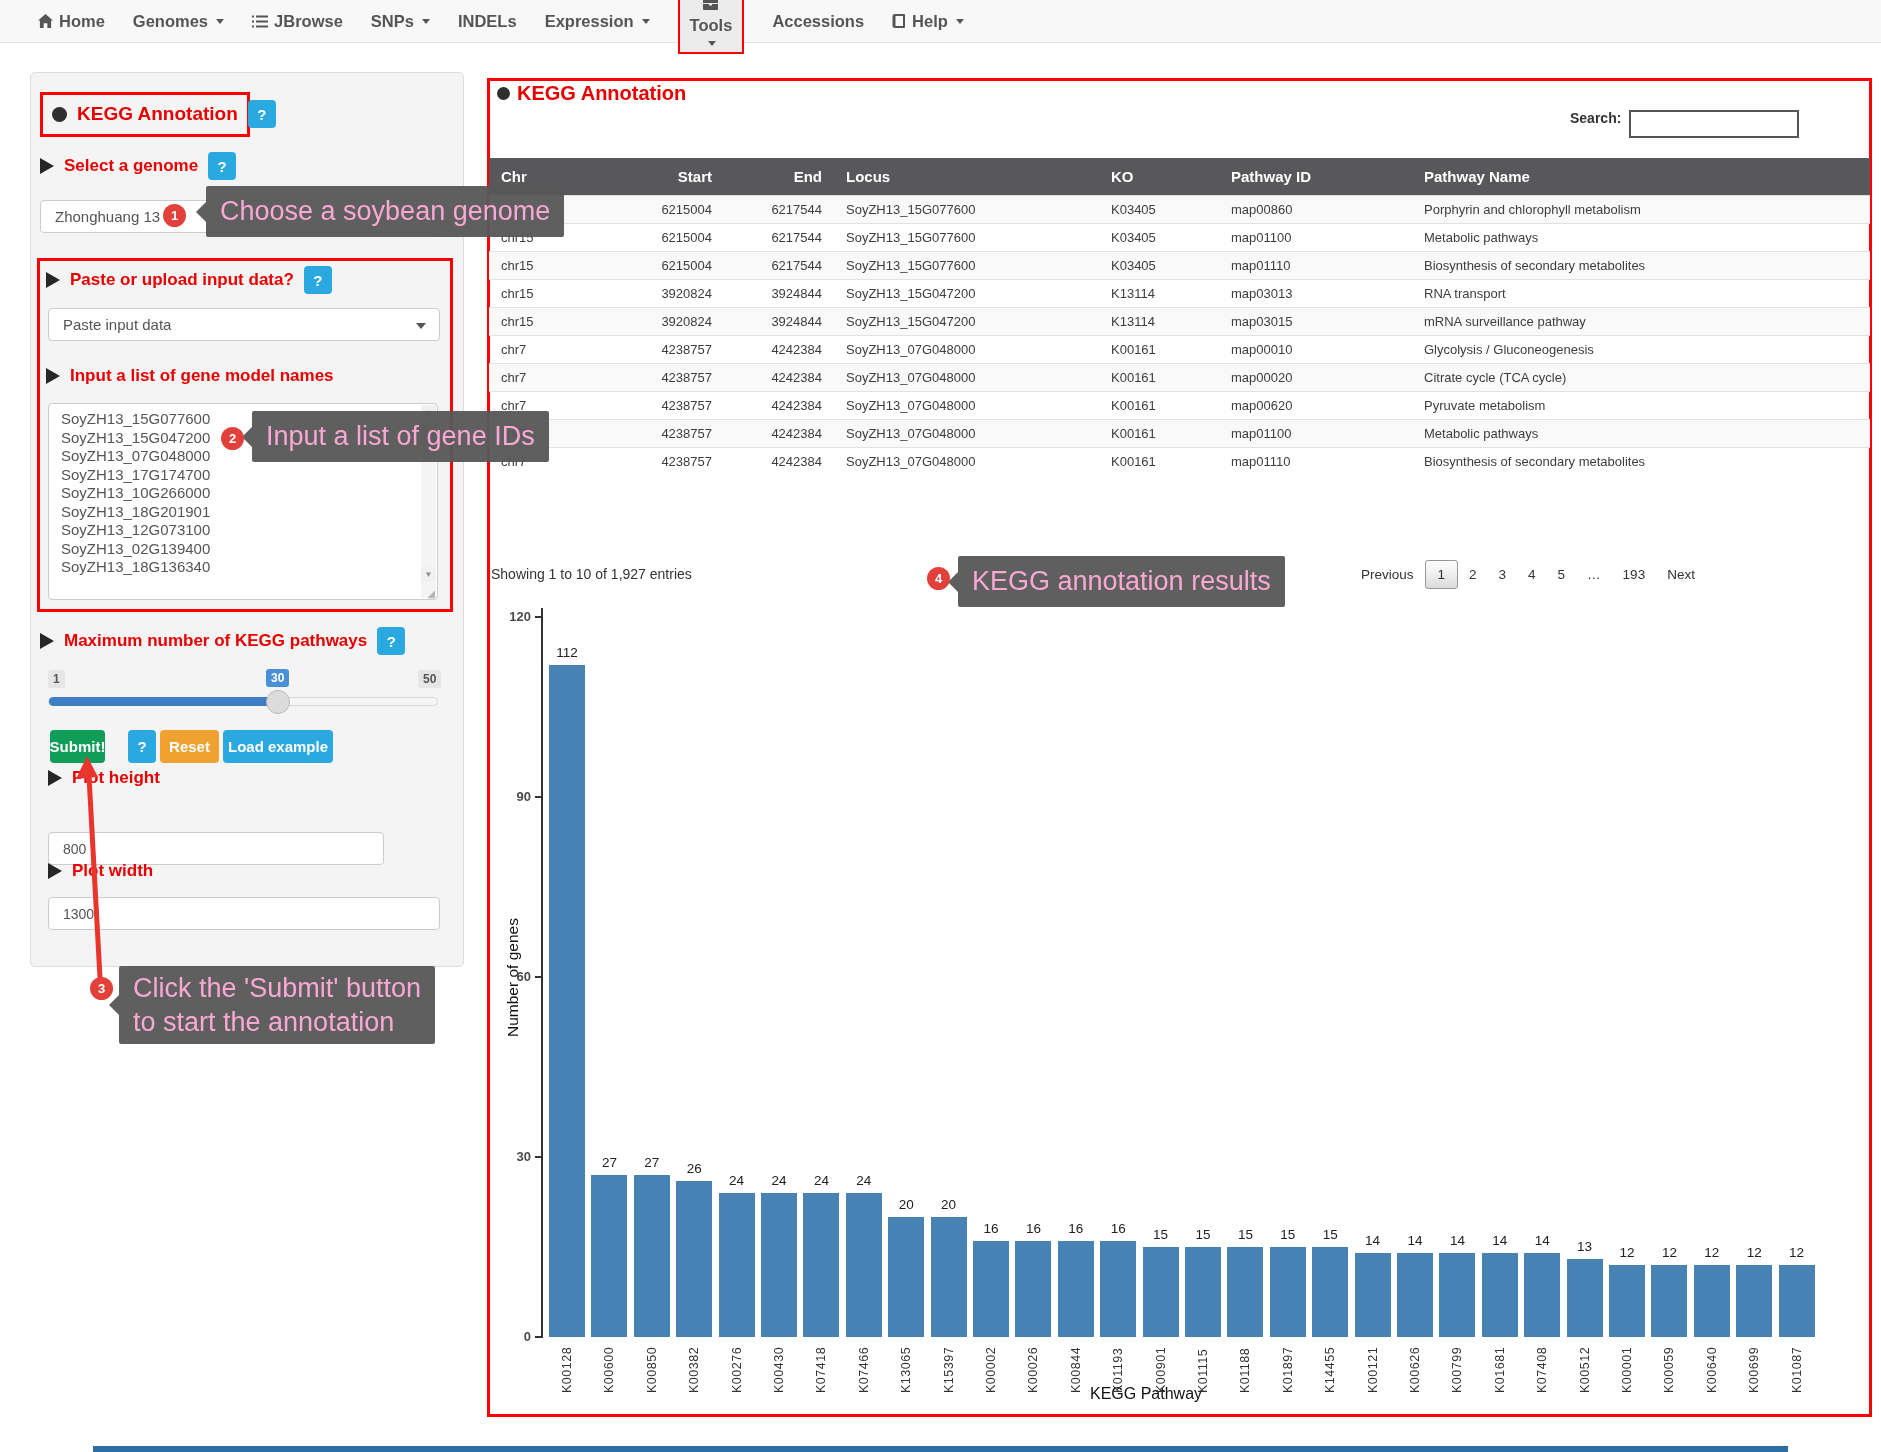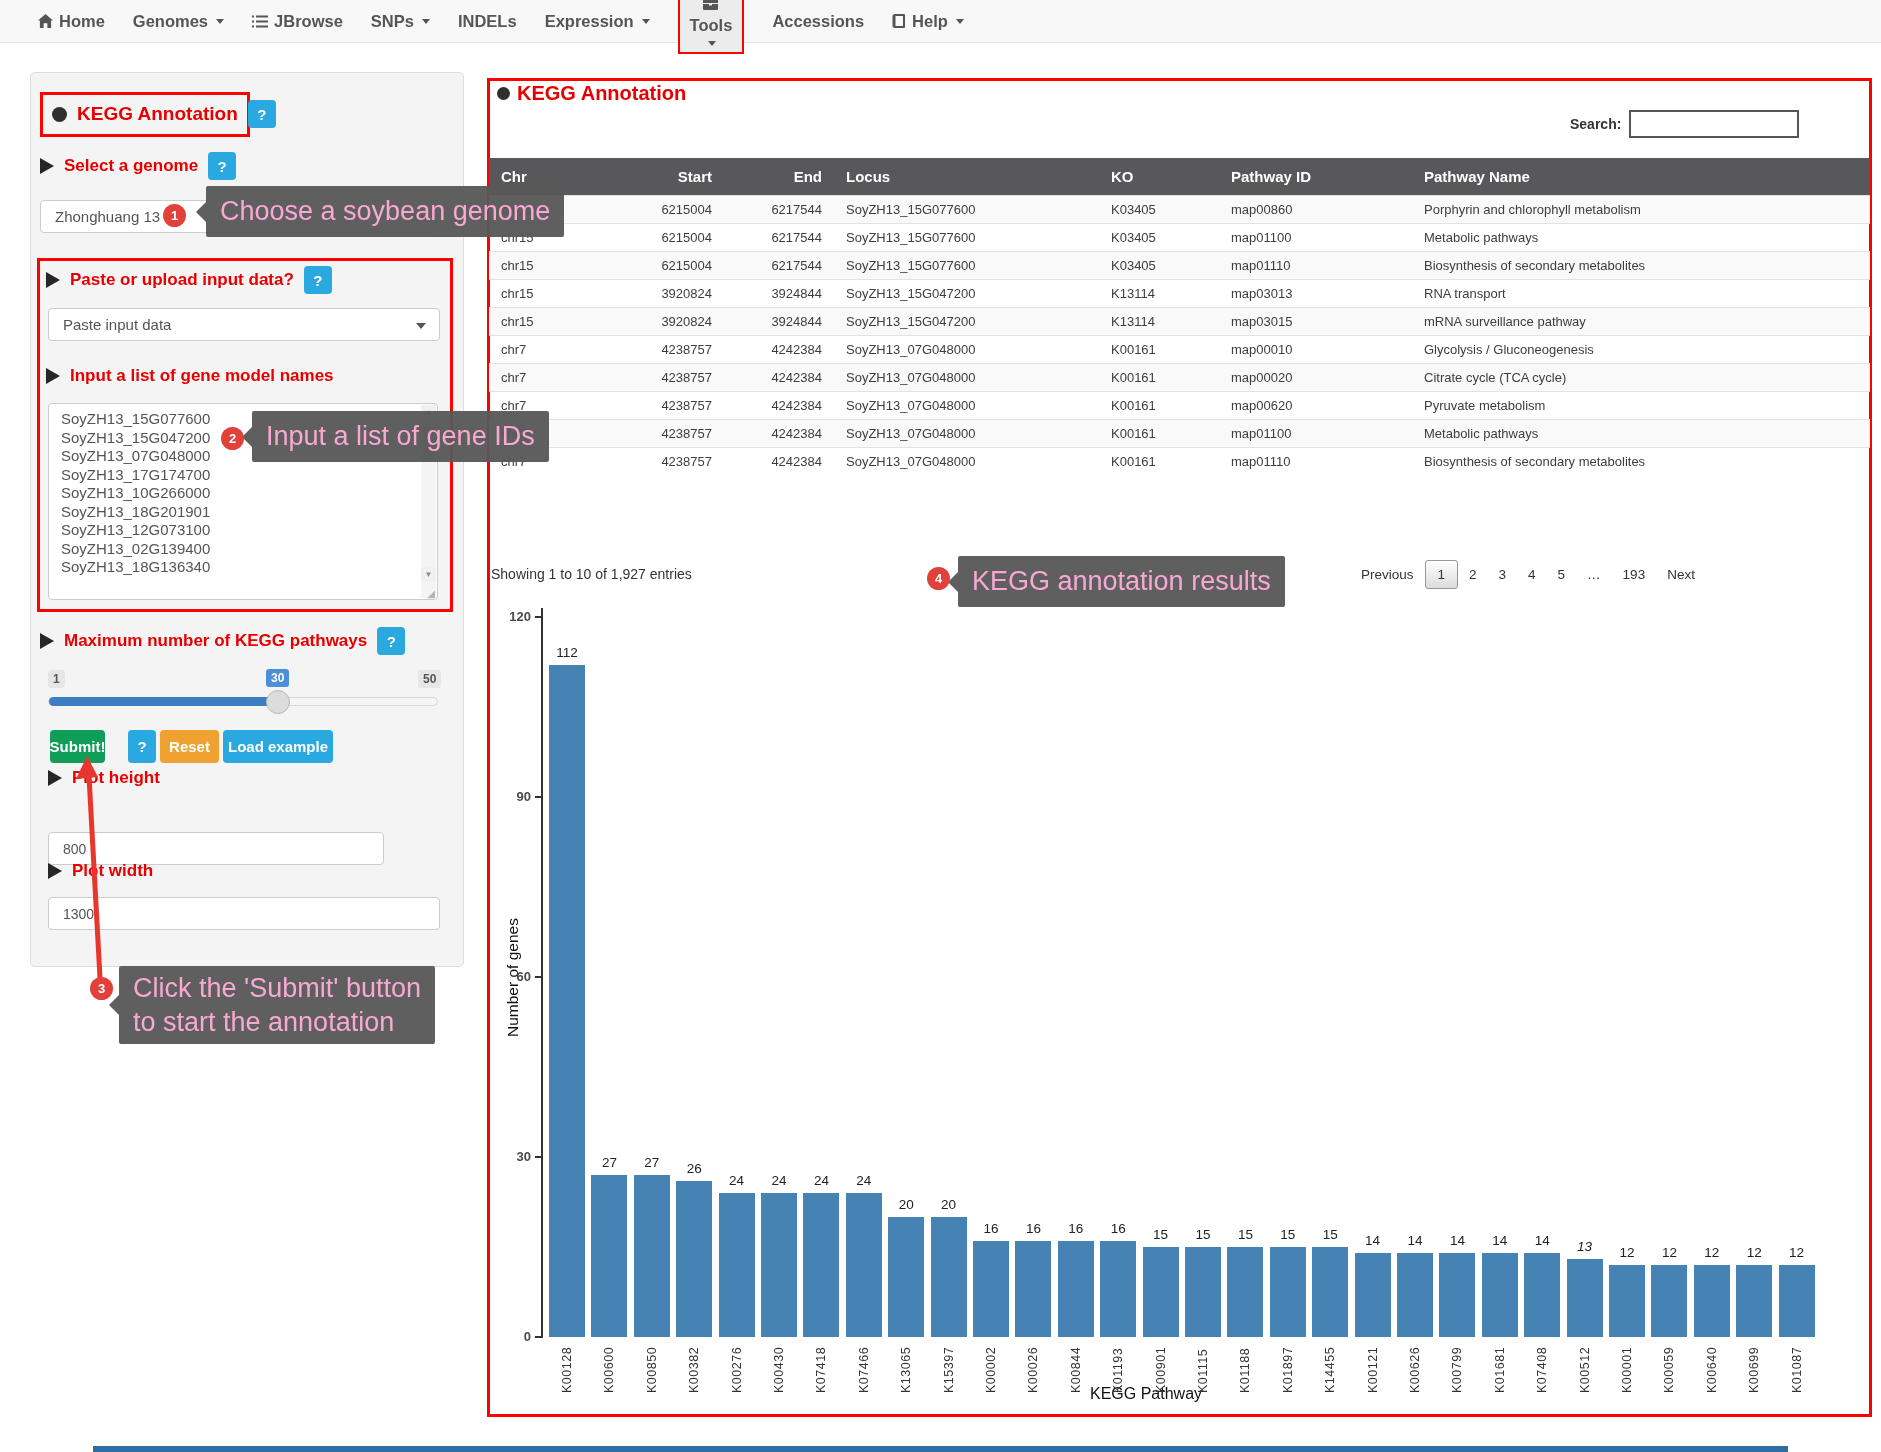--- a/index.html
+++ b/index.html
@@ -51,21 +51,21 @@
   .input-box{position:absolute;background:#fff;border:1px solid #ccc;border-radius:4px;height:33px;
              display:flex;align-items:center;padding:0 14px;box-sizing:border-box;font-size:14px;color:#555;}
   
   .mainbox{position:absolute;left:487px;top:78px;width:1385px;height:1339px;border:3px solid #f00;box-sizing:border-box;background:#fff;}
   .m-title{position:absolute;left:497px;top:82px;display:flex;align-items:center;gap:7px;}
   .m-title .bullet{width:13px;height:13px;}
   .m-title .lbl{color:#e80000;font-weight:bold;font-size:20px;}
   .toolbar{position:absolute;left:491px;top:108px;display:flex;gap:8px;}
   .tbtn{background:linear-gradient(#ffffff,#e0e0e0);border:1px solid #999;border-radius:3px;
         font-size:13px;color:#333;padding:8px 12px;cursor:pointer;white-space:nowrap;}
-  .search-wrap{position:absolute;left:1570px;top:110px;display:flex;align-items:center;gap:8px;}
+  .search-wrap{position:absolute;left:1570px;top:110px;display:flex;gap:8px;}
   .search-wrap label{font-size:14px;font-weight:bold;color:#333;}
   .search-input{width:158px;height:24px;border:2px solid #555;background:#fff;font-size:14px;padding:0 4px;}
   table.kegg{position:absolute;left:489px;top:158px;width:1381px;border-collapse:collapse;table-layout:fixed;}
   table.kegg th{background:#58585a;color:#fff;font-size:15px;font-weight:bold;text-align:left;
                 padding:10px 12px;cursor:pointer;}
   table.kegg td{font-size:13px;color:#3d3d3d;padding:6px 12px;border-top:1px solid #e2e2e2;
                 overflow:hidden;white-space:nowrap;}
   table.kegg tr.odd td{background:#f9f9f9;}
   table.kegg .num{text-align:right;}
   .info-text{position:absolute;left:491px;top:566px;font-size:14px;color:#333;}
@@ -466,21 +466,21 @@
       <div class="bar" style="left: 1439.4px; top: 1253px; width: 36px; height: 84px; background: rgb(70, 130, 180);"></div>
       <div class="bar-val" style="left: 1435.4px; top: 1233px;">14</div>
       <div class="xlab" style="left: 1450.4px; top: 1393px;">K00799</div>
       <div class="bar" style="left: 1481.8px; top: 1253px; width: 36px; height: 84px; background: rgb(70, 130, 180);"></div>
       <div class="bar-val" style="left: 1477.8px; top: 1233px;">14</div>
       <div class="xlab" style="left: 1492.8px; top: 1393px;">K01681</div>
       <div class="bar" style="left: 1524.2px; top: 1253px; width: 36px; height: 84px; background: rgb(70, 130, 180);"></div>
       <div class="bar-val" style="left: 1520.2px; top: 1233px;">14</div>
       <div class="xlab" style="left: 1535.2px; top: 1393px;">K07408</div>
       <div class="bar" style="left: 1566.6px; top: 1259px; width: 36px; height: 78px; background: rgb(70, 130, 180);"></div>
-      <div class="bar-val" style="left: 1562.6px; top: 1239px; font-style: italic;">13</div>
+      <div class="bar-val" style="left: 1562.6px; top: 1239px;">13</div>
       <div class="xlab" style="left: 1577.6px; top: 1393px;">K00512</div>
       <div class="bar" style="left: 1609px; top: 1265px; width: 36px; height: 72px; background: rgb(70, 130, 180);"></div>
       <div class="bar-val" style="left: 1605px; top: 1245px;">12</div>
       <div class="xlab" style="left: 1620px; top: 1393px;">K00001</div>
       <div class="bar" style="left: 1651.4px; top: 1265px; width: 36px; height: 72px; background: rgb(70, 130, 180);"></div>
       <div class="bar-val" style="left: 1647.4px; top: 1245px;">12</div>
       <div class="xlab" style="left: 1662.4px; top: 1393px;">K00059</div>
       <div class="bar" style="left: 1693.8px; top: 1265px; width: 36px; height: 72px; background: rgb(70, 130, 180);"></div>
       <div class="bar-val" style="left: 1689.8px; top: 1245px;">12</div>
       <div class="xlab" style="left: 1704.8px; top: 1393px;">K00640</div>

